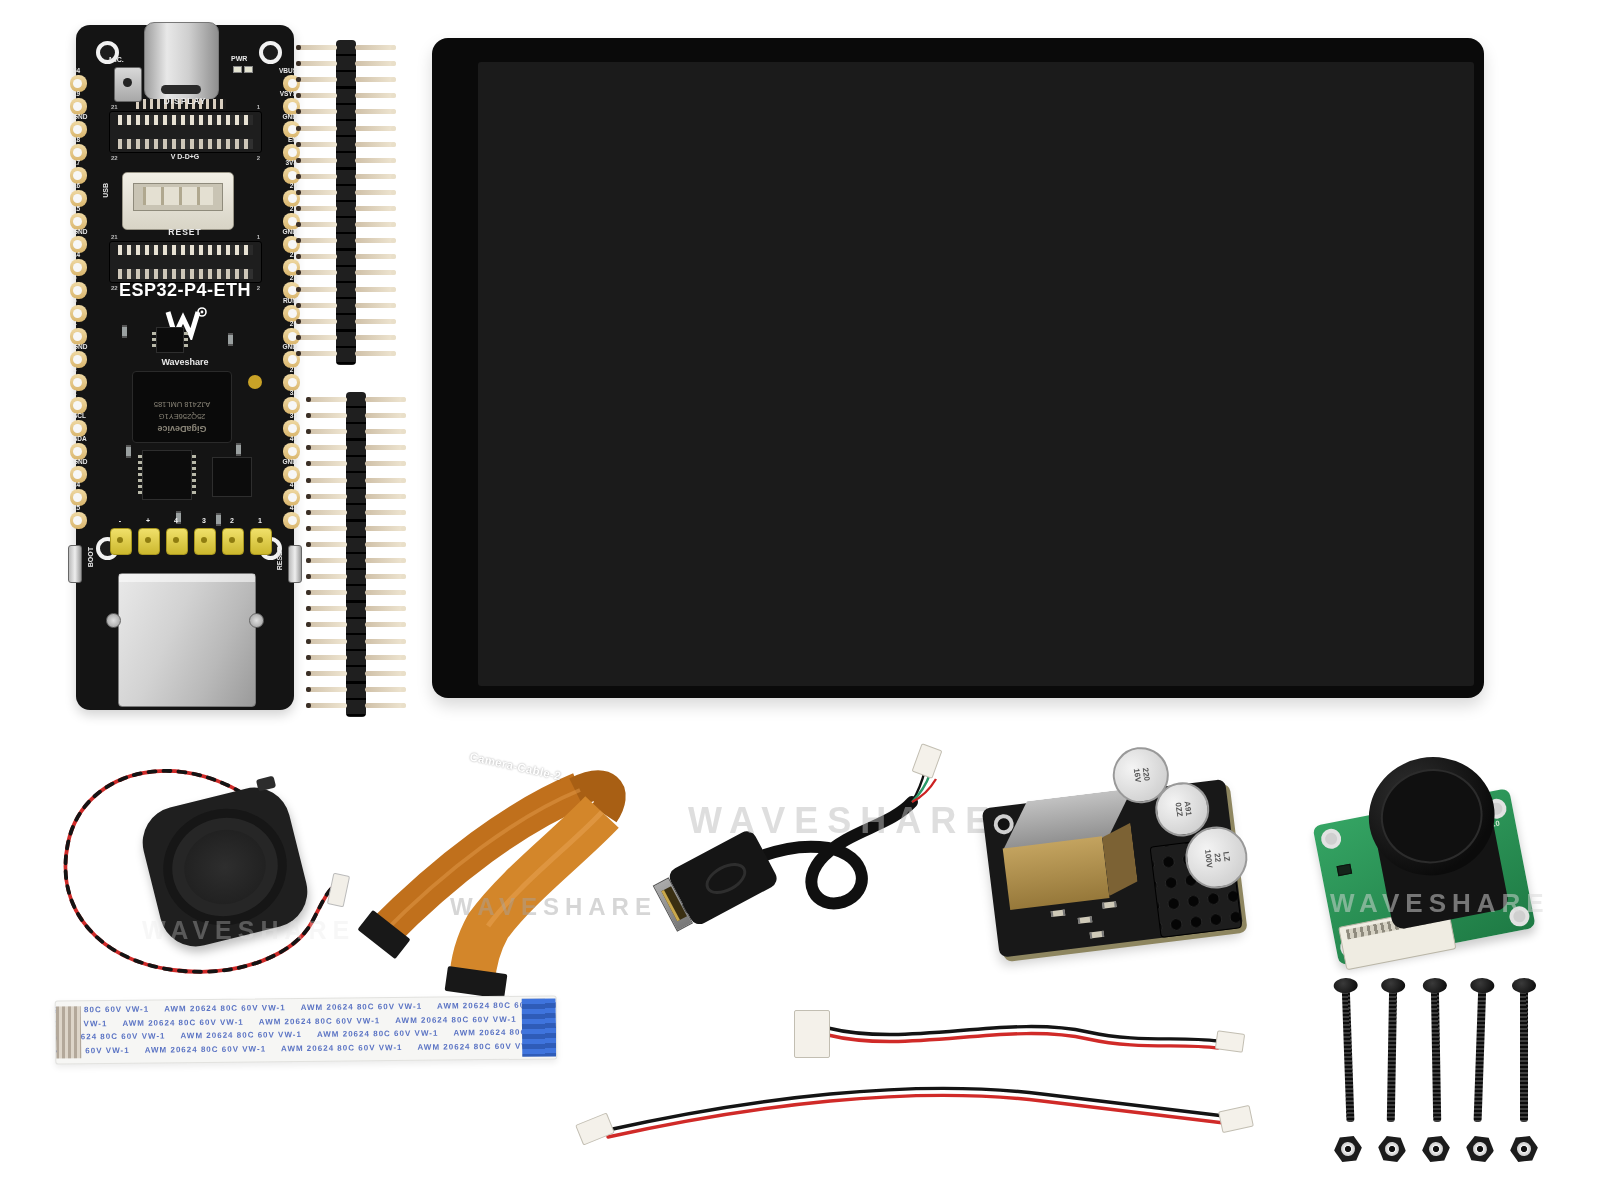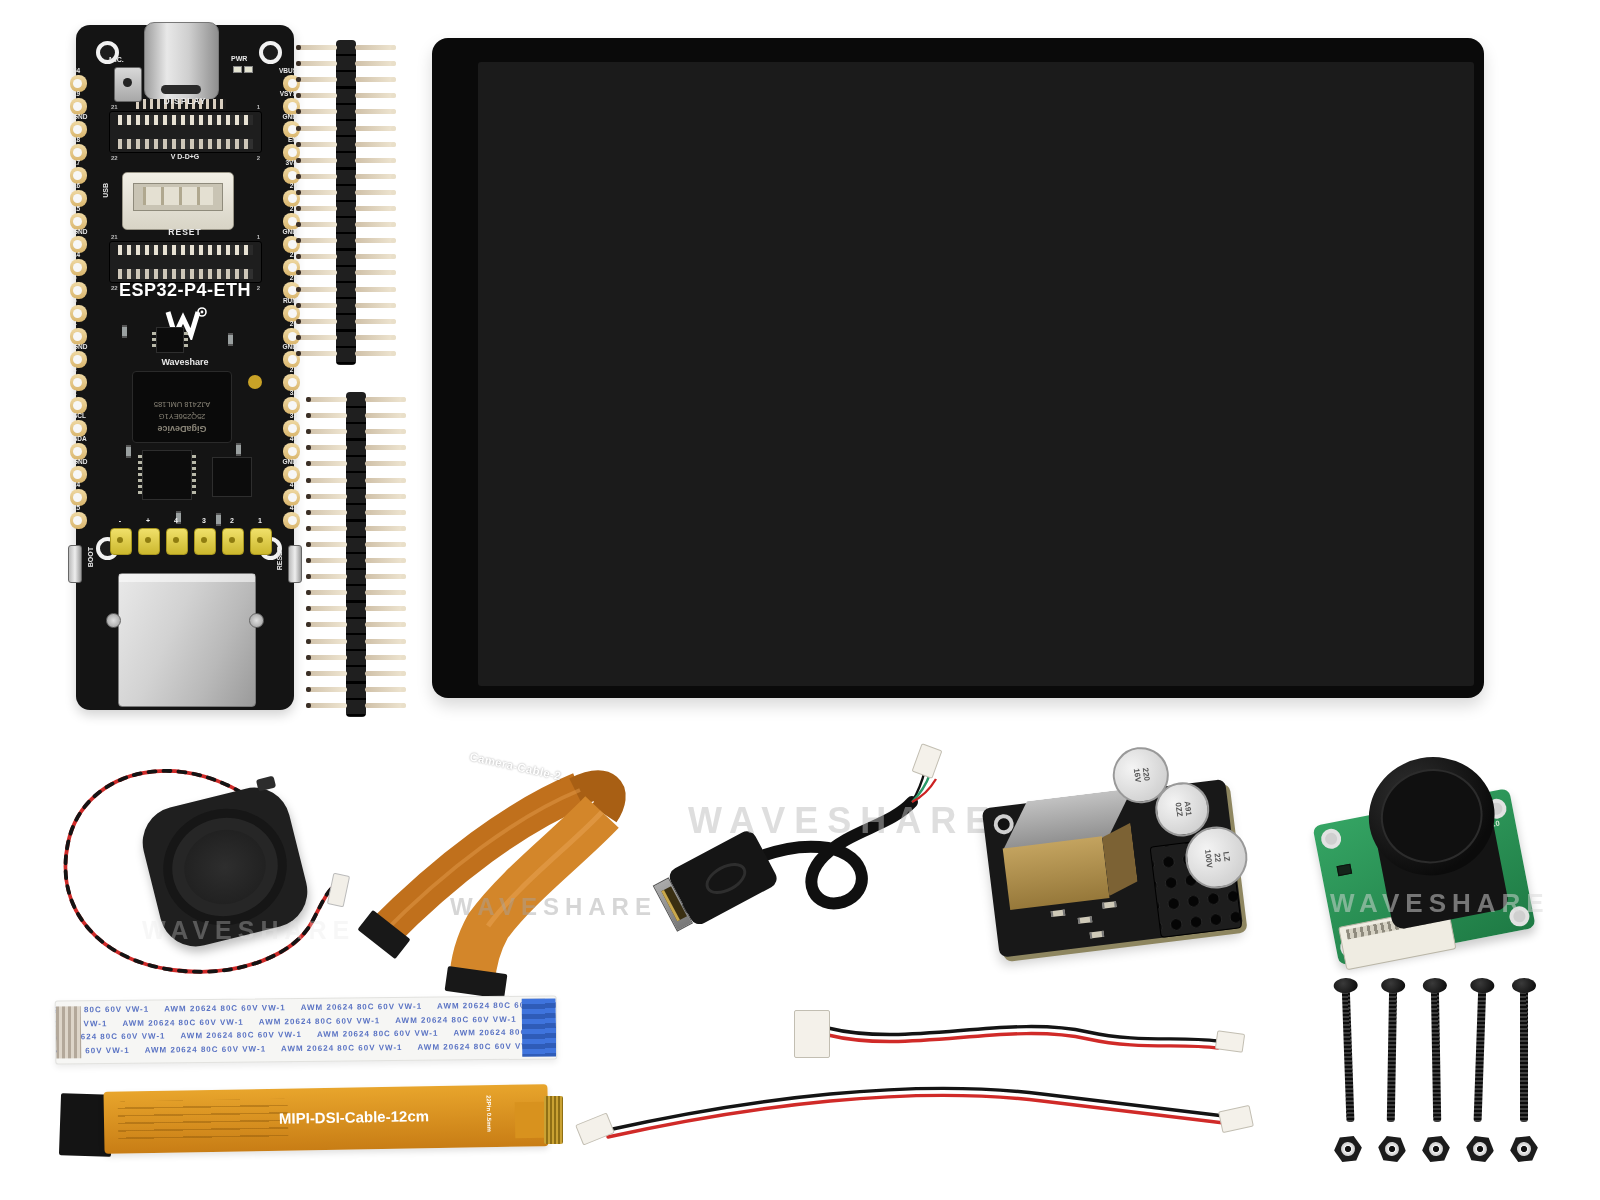--- a/index.html
+++ b/index.html
@@ -680,30 +680,20 @@
     <div class="abs" style="left:0;top:0;width:100%;height:100%;">
         <div class="ffc-row" style="top: 4px; left: -28px;">AWM 20624 80C 60V VW-1   AWM 20624 80C 60V VW-1   AWM 20624 80C 60V VW-1   AWM 20624 80C 60V VW-1   </div>
         <div class="ffc-row" style="top: 17.5px; left: -70px;">AWM 20624 80C 60V VW-1   AWM 20624 80C 60V VW-1   AWM 20624 80C 60V VW-1   AWM 20624 80C 60V VW-1   </div>
         <div class="ffc-row" style="top: 31px; left: -12px;">AWM 20624 80C 60V VW-1   AWM 20624 80C 60V VW-1   AWM 20624 80C 60V VW-1   AWM 20624 80C 60V VW-1   </div>
         <div class="ffc-row" style="top: 44.5px; left: -48px;">AWM 20624 80C 60V VW-1   AWM 20624 80C 60V VW-1   AWM 20624 80C 60V VW-1   AWM 20624 80C 60V VW-1   </div>
       </div>
     <div class="ffc-contacts"></div>
     <div class="ffc-blue"></div>
   </div>
 
-  <div class="abs dsi-zone">
-    <div class="dsi-stiff"></div>
-    <div class="dsi-band">
-      <div class="dsi-traces"></div>
-      <div class="dsi-label">MIPI-DSI-Cable-12cm</div>
-      <div class="dsi-spec">22Pin 0.5mm</div>
-    </div>
-    <div class="dsi-neck"></div>
-    <div class="dsi-gold"></div>
-  </div>
 
   <div class="abs" style="left:768px;top:1002px;width:480px;height:70px;">
     <svg width="480" height="70" viewBox="0 0 480 70">
       <path d="M 60 26 C 140 46, 240 12, 320 30 C 370 41, 412 34, 450 39" stroke="#141414" stroke-width="3.4" fill="none" stroke-linecap="round"></path>
       <path d="M 60 33 C 140 53, 240 19, 320 37 C 370 48, 412 41, 450 46" stroke="#d02a28" stroke-width="3.4" fill="none" stroke-linecap="round"></path>
     </svg>
     <div class="jst-sm" style="left:26px;top:8px;width:34px;height:46px;"></div>
     <div class="jst-sm" style="left:448px;top:30px;width:26px;height:17px;transform:rotate(8deg);"></div>
   </div>
 

